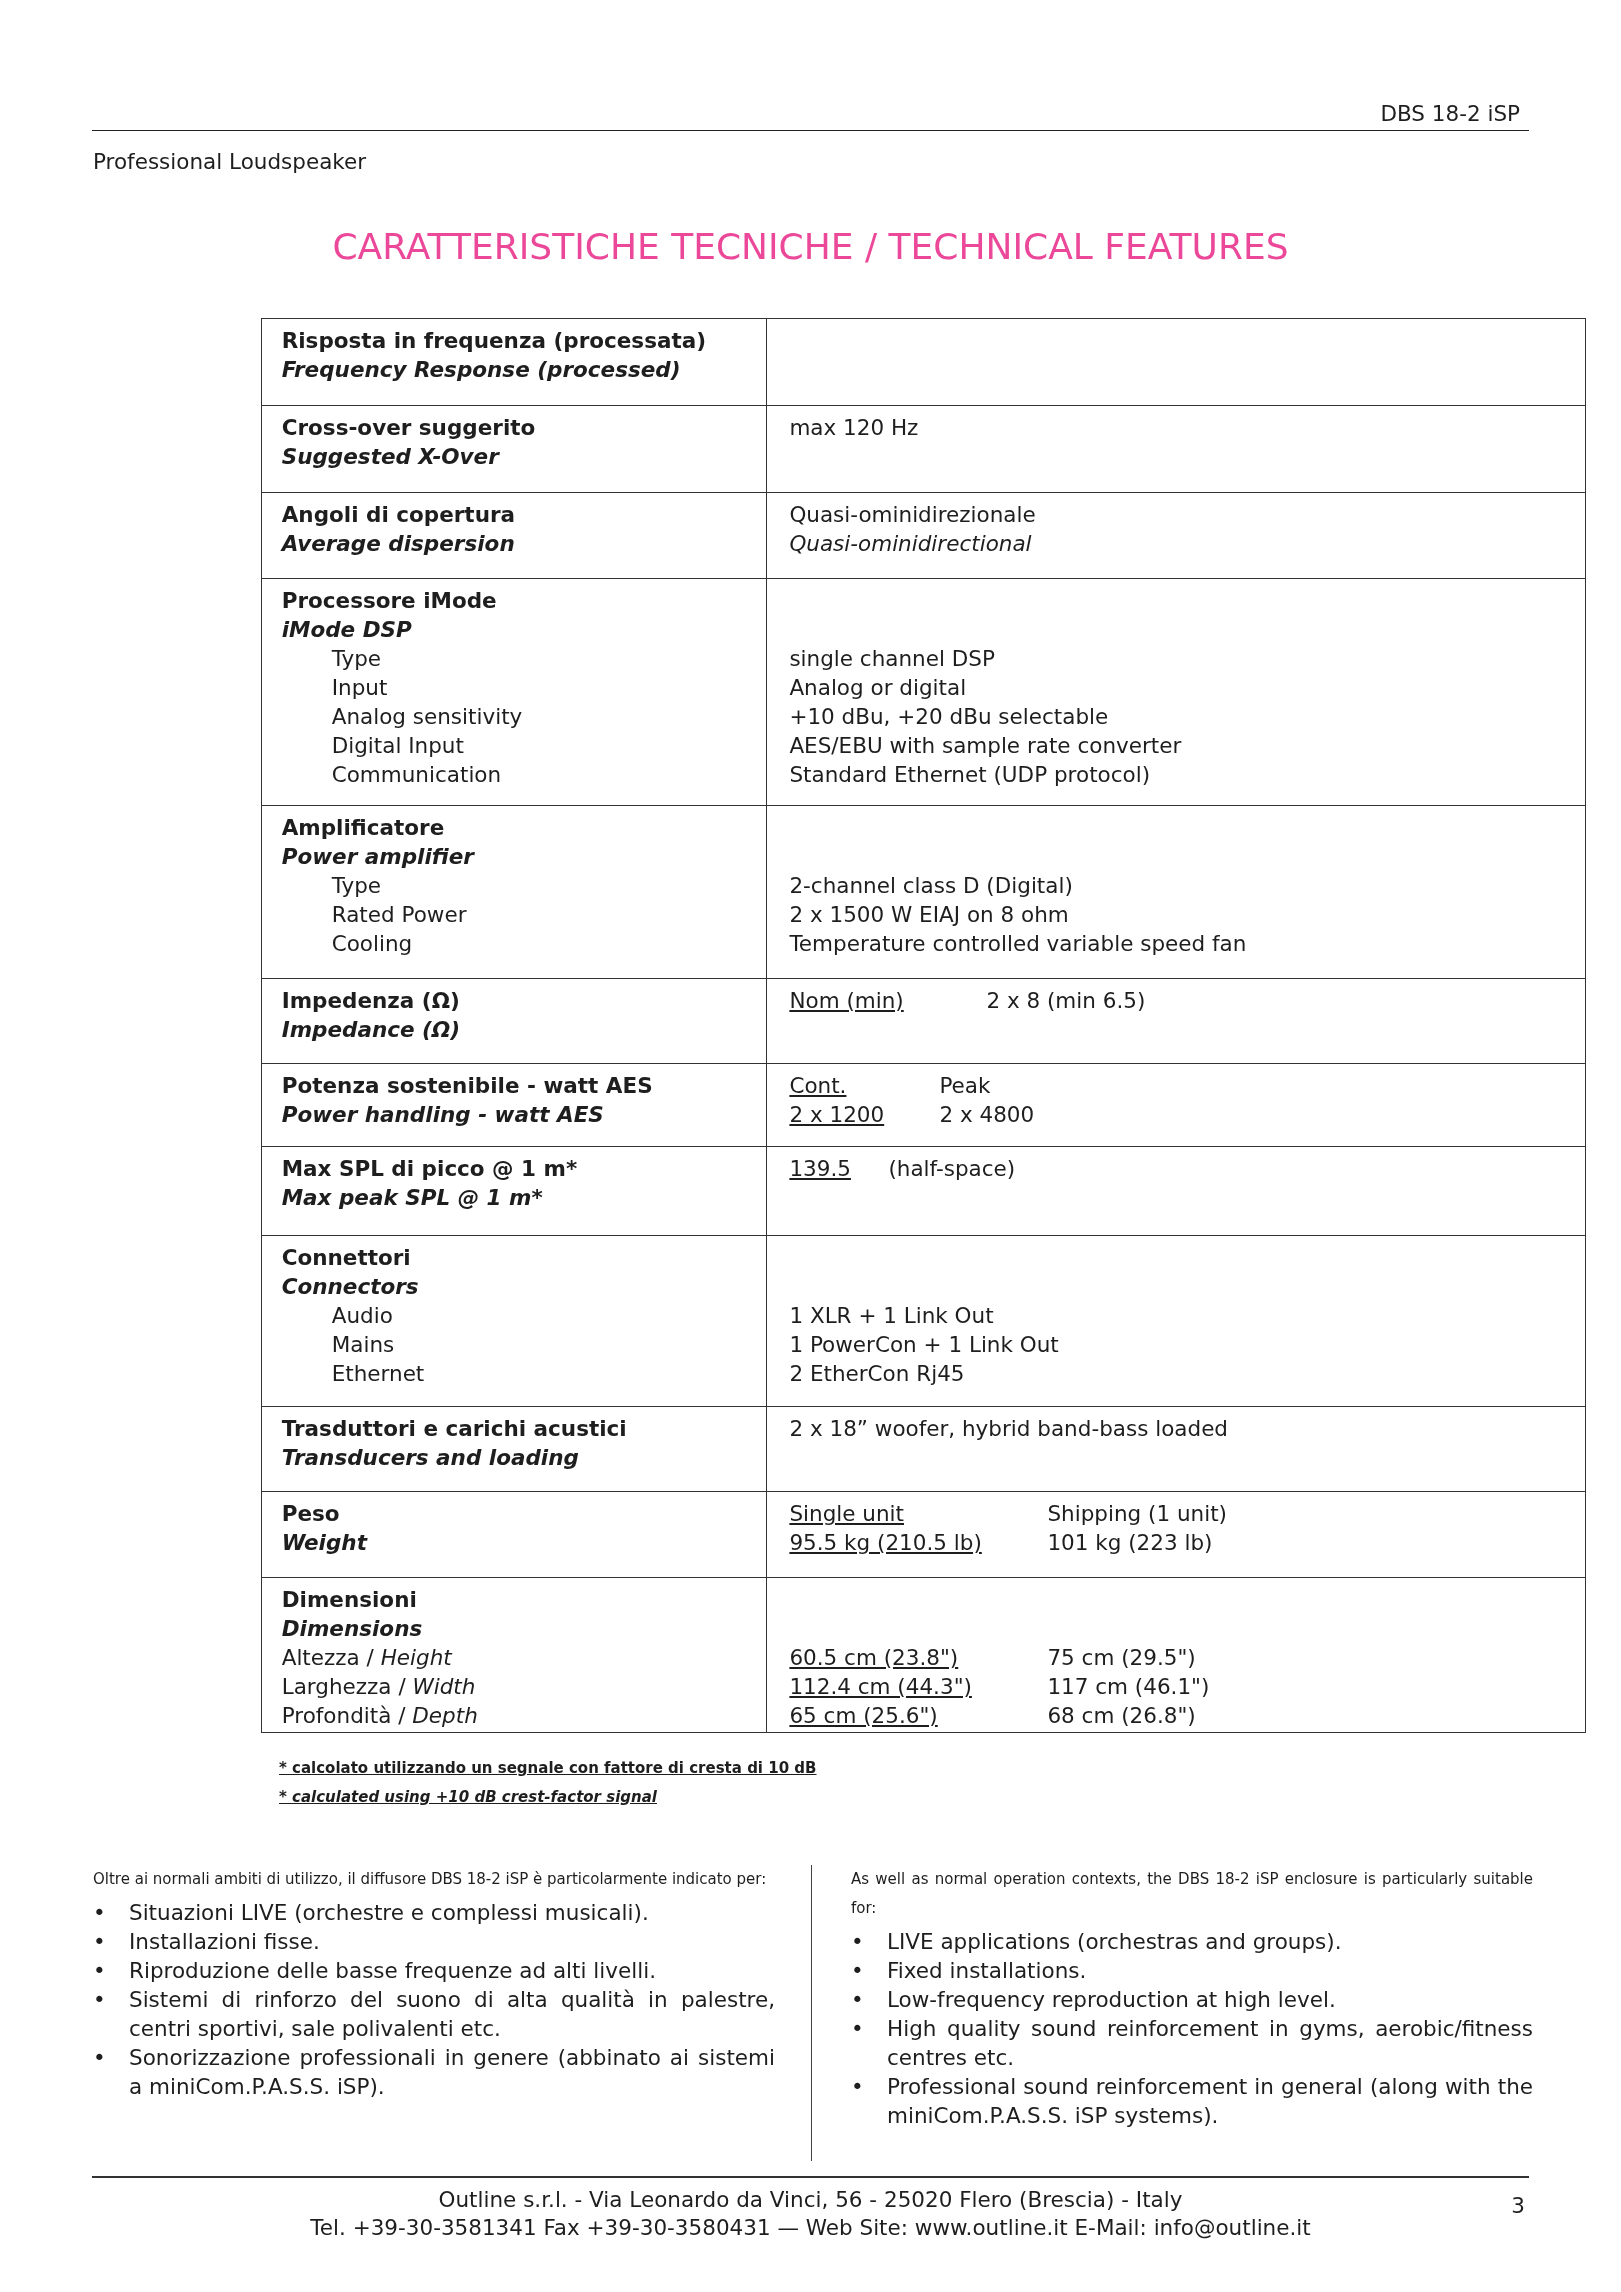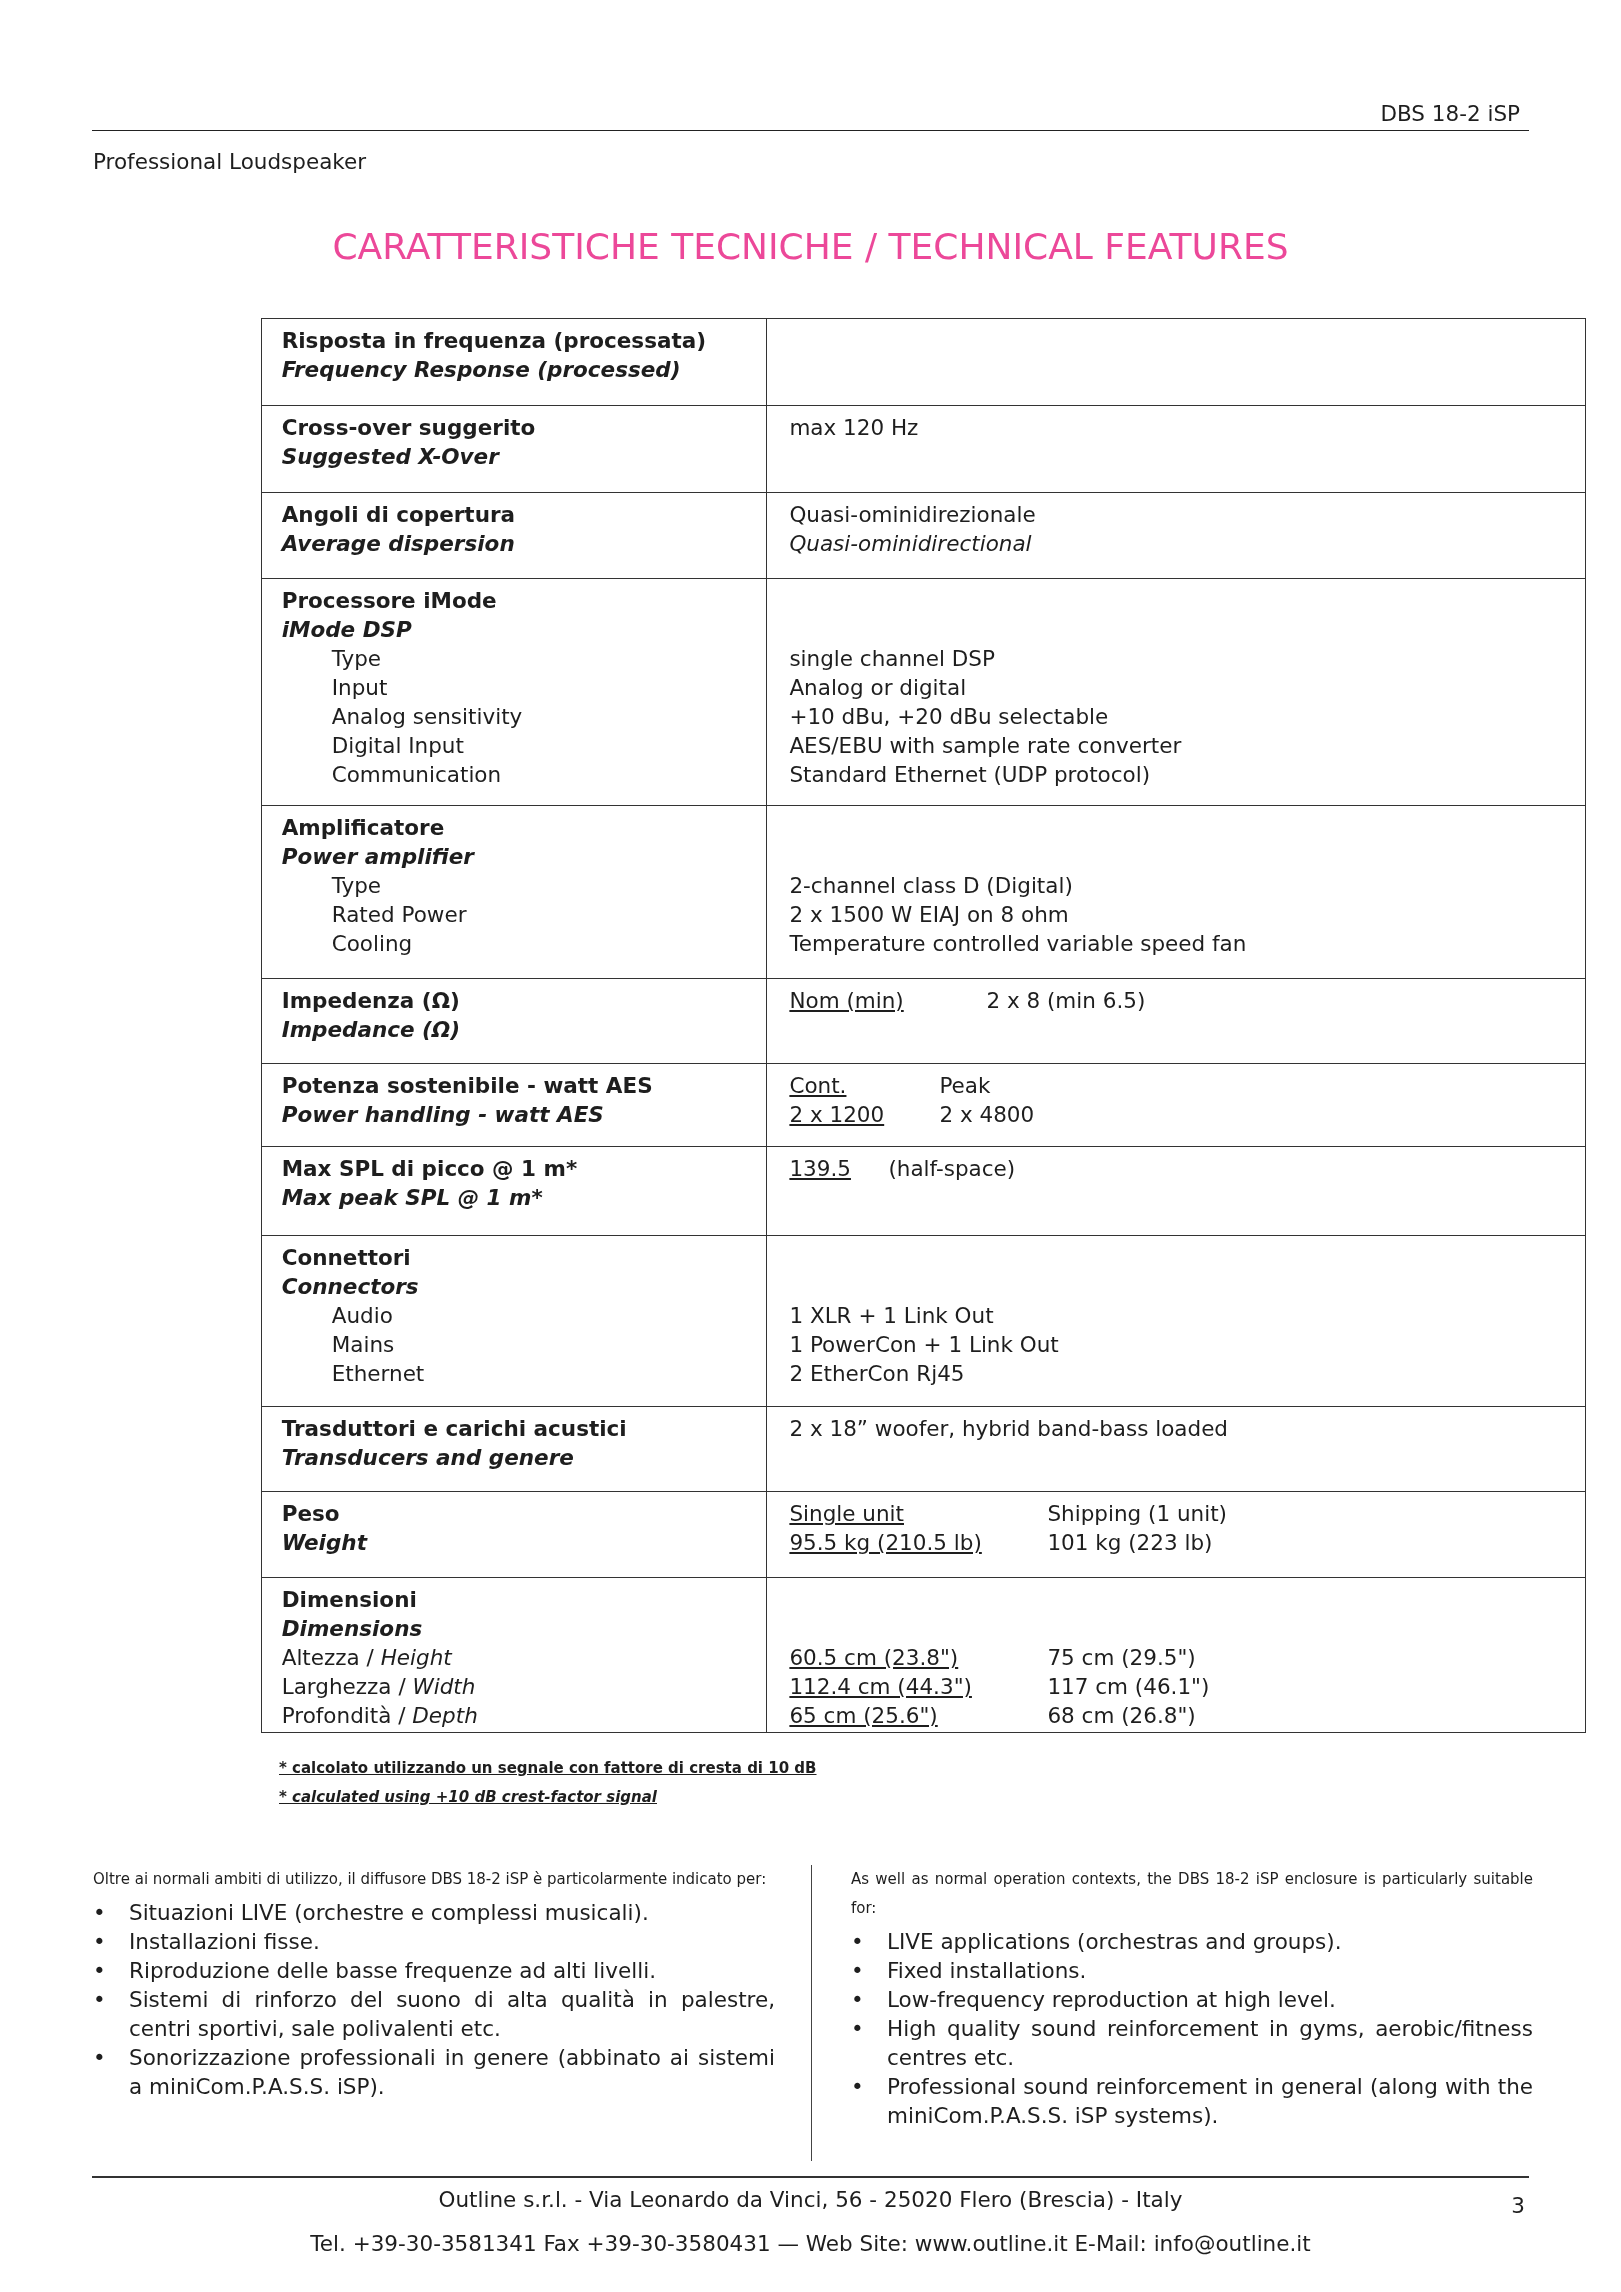--- a/index.html
+++ b/index.html
@@ -44,21 +44,21 @@
   .col-right { left: 851px; top: 1865px; width: 682px; }
   .para { font-size: 15px; line-height: 29px; text-align: justify; }
   .blist { margin: 3.6px 0 0 0; padding: 0; list-style: none; }
   .blist li { font-size: 21.5px; line-height: 29px; position: relative; padding-left: 36px; text-align: justify; }
   .blist li .bullet { position: absolute; left: 0; top: 0; }
   .vdiv { left: 811px; top: 1865px; width: 0; height: 296px; border-left: 1.8px solid #444; }
   
   .ftr-line { left: 92px; width: 1437px; top: 2176px; height: 0; border-top: 2.7px solid #333; }
   .ftr-text { left: 0; width: 1621px; text-align: center; font-size: 21.5px; line-height: 28px; white-space: nowrap; }
   .ftr-1 { top: 2186px; }
-  .ftr-2 { top: 2214px; margin-top: 16px; }
+  .ftr-2 { top: 2214px; }
   .page-num { right: 96px; top: 2192px; font-size: 21.5px; line-height: 27px; }
 </style>
 </head>
 <body>
 
 <div class="abs hdr-text hdr-left">Professional Loudspeaker</div>
 <div class="abs hdr-text hdr-right">DBS 18-2 iSP</div>
 <div class="abs hdr-line"></div>
 
 <div class="abs title">CARATTERISTICHE TECNICHE / TECHNICAL FEATURES</div>
@@ -187,21 +187,21 @@
         <div class="ln"></div>
       <div class="ln">1 XLR + 1 Link Out</div>
       <div class="ln">1 PowerCon + 1 Link Out</div>
       <div class="ln">2 EtherCon Rj45</div>
     </div>
   </div>
 
   <div class="row" style="height:85px">
     <div class="cell-l">
       <div class="ln b">Trasduttori e carichi acustici</div>
-      <div class="ln bi">Transducers and genere</div>
+      <div class="ln bi">Transducers and loading</div>
     </div>
     <div class="cell-r">
       <div class="ln">2 x 18” woofer, hybrid band-bass loaded</div>
     </div>
   </div>
 
   <div class="row" style="height:86px">
     <div class="cell-l">
       <div class="ln b">Peso</div>
       <div class="ln bi">Weight</div>

